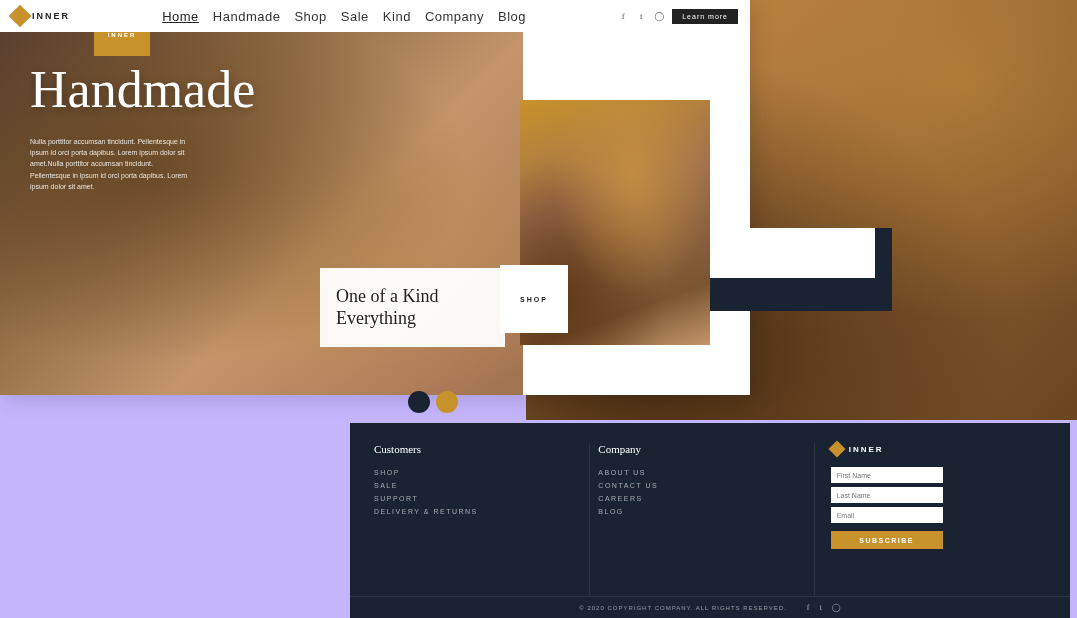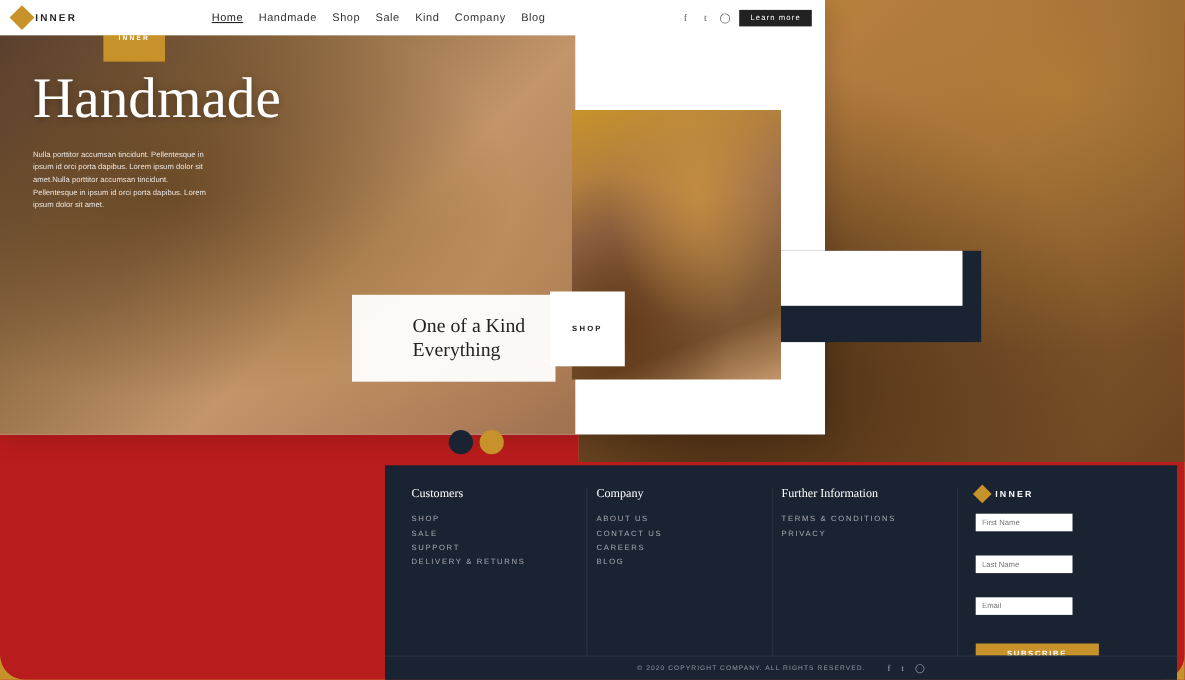--- a/index.html
+++ b/index.html
@@ -9,22 +9,21 @@
       overflow: hidden;
       background: #c8922a;
       font-family: Georgia, 'Times New Roman', serif;
     }
 
     
     .outer-wrapper {
       position: relative;
       width: 1077px;
       height: 618px;
-      background: #b91c1c;
-      border-radius: 23px;
+      background: #c4b5fd;
     }
 
     
     .main-card {
       position: absolute;
       top: 0;
       left: 0;
       width: 750px;
       height: 395px;
       background: #fff;
@@ -68,21 +67,21 @@
     }
 
     .navbar-links {
       display: flex;
       gap: 14px;
       align-items: center;
     }
 
     .navbar-links a {
       font-family: Arial, sans-serif;
-      font-size: 10px;
+      font-size: 13px;
       color: #333;
       text-decoration: none;
       letter-spacing: 0.5px;
     }
 
     .navbar-links a.active {
       text-decoration: underline;
       color: #222;
     }
 
@@ -227,21 +226,20 @@
       padding: 18px 16px;
       z-index: 4;
     }
 
     .kind-title {
       font-family: Georgia, serif;
       font-size: 18px;
       color: #222;
       line-height: 1.2;
       margin-bottom: 0;
-      margin-left: 39px;
     }
 
     
     .shop-button-box {
       position: absolute;
       top: 265px;
       left: 500px;
       width: 68px;
       height: 68px;
       background: #fff;
@@ -377,27 +375,27 @@
     .footer-brand-text {
       font-family: Arial, sans-serif;
       font-size: 8px;
       color: #fff;
       letter-spacing: 2px;
       font-weight: bold;
     }
 
     .footer-input {
       display: block;
-      width: 88px;
+      width: 112px;
       height: 16px;
       background: #fff;
       border: none;
       font-size: 7px;
       padding: 0 6px;
-      margin-bottom: 22px;
+      margin-bottom: 4px;
       color: #333;
       font-family: Arial, sans-serif;
     }
 
     .subscribe-btn {
       width: 112px;
       height: 18px;
       background: #c8922a;
       border: none;
       color: #fff;
@@ -545,25 +543,20 @@
       </div>
 
       <div class="footer-col">
         <div class="footer-col-title">Company</div>
         <a href="#" class="footer-link">About Us</a>
         <a href="#" class="footer-link">Contact Us</a>
         <a href="#" class="footer-link">Careers</a>
         <a href="#" class="footer-link">Blog</a>
       </div>
 
-      <div class="footer-col">
-        <div class="footer-col-title">Further Information</div>
-        <a href="#" class="footer-link">Terms &amp; Conditions</a>
-        <a href="#" class="footer-link">Privacy</a>
-      </div>
 
       <div class="footer-col footer-newsletter">
         <div class="footer-brand">
           <div class="footer-brand-diamond"></div>
           <span class="footer-brand-text">INNER</span>
         </div>
         <input type="text" class="footer-input" placeholder="First Name" style="">
         <input type="text" class="footer-input" placeholder="Last Name" style="">
         <input type="email" class="footer-input" placeholder="Email" style="">
         <button class="subscribe-btn">SUBSCRIBE</button>

